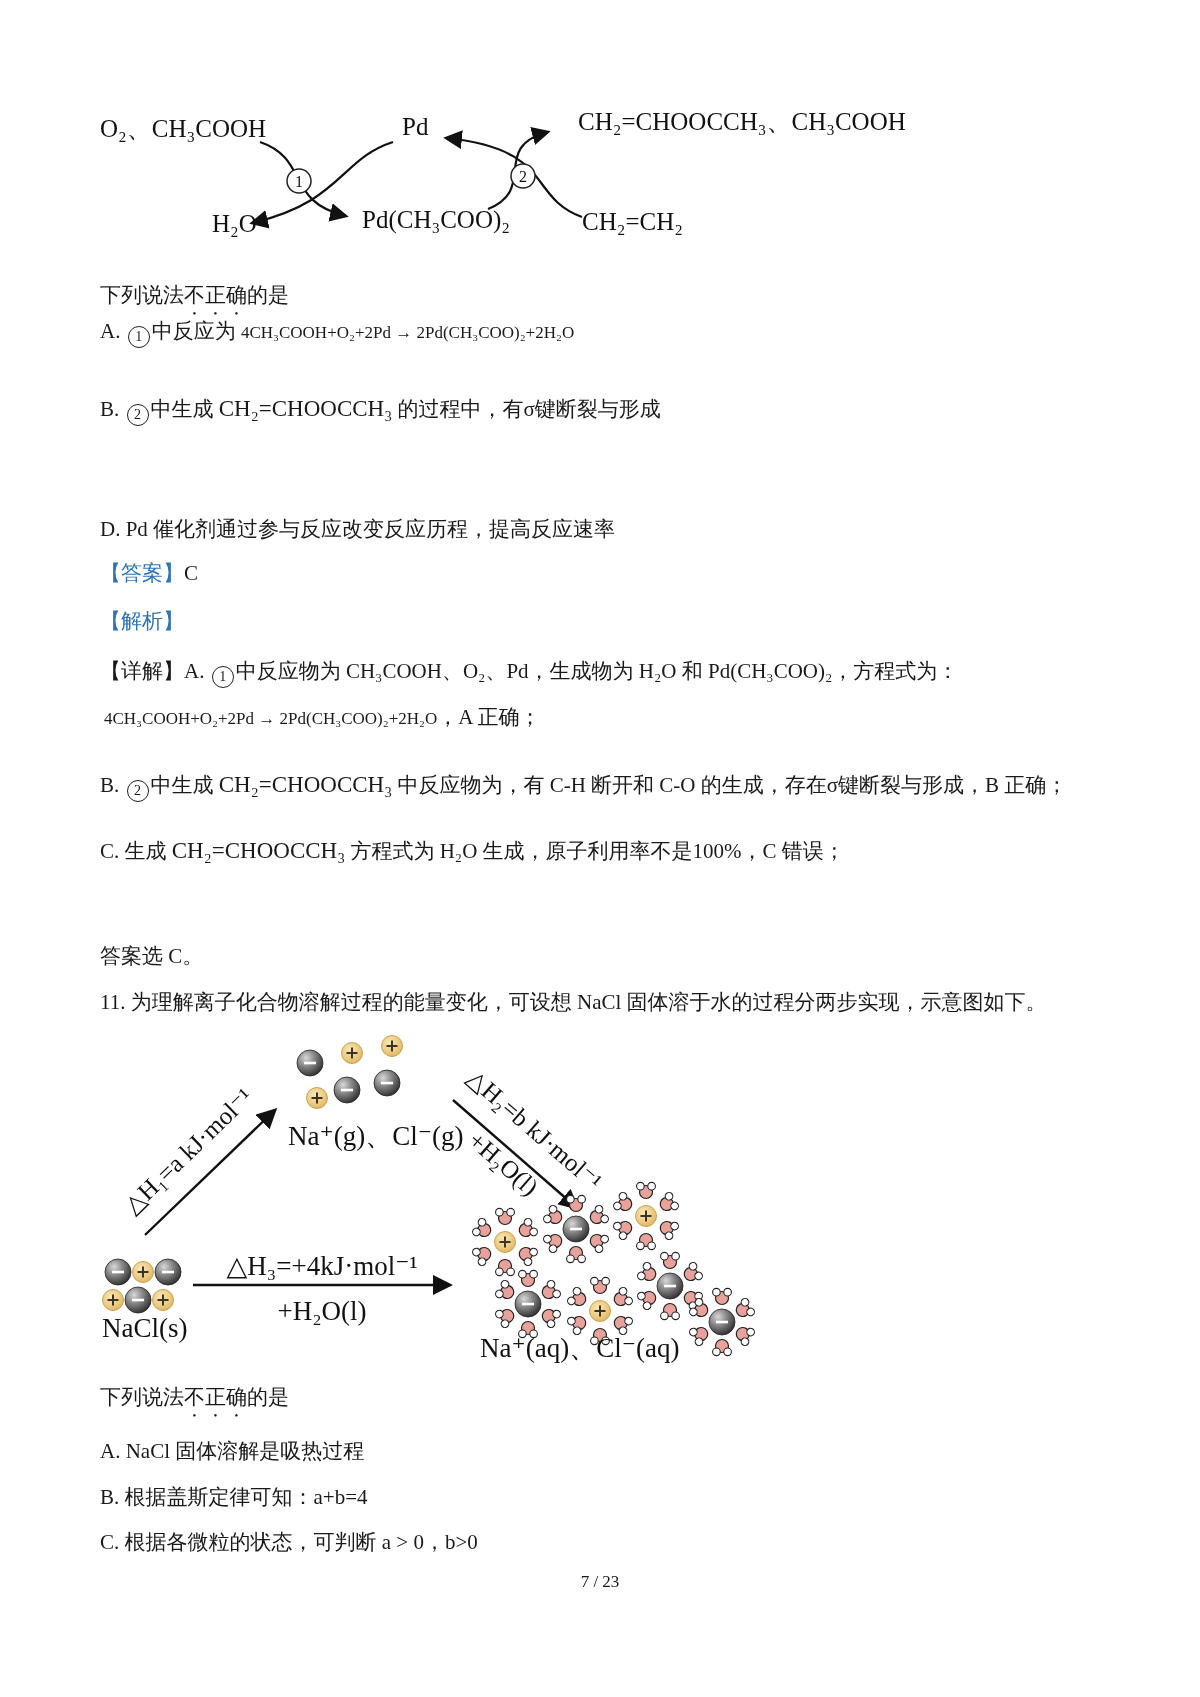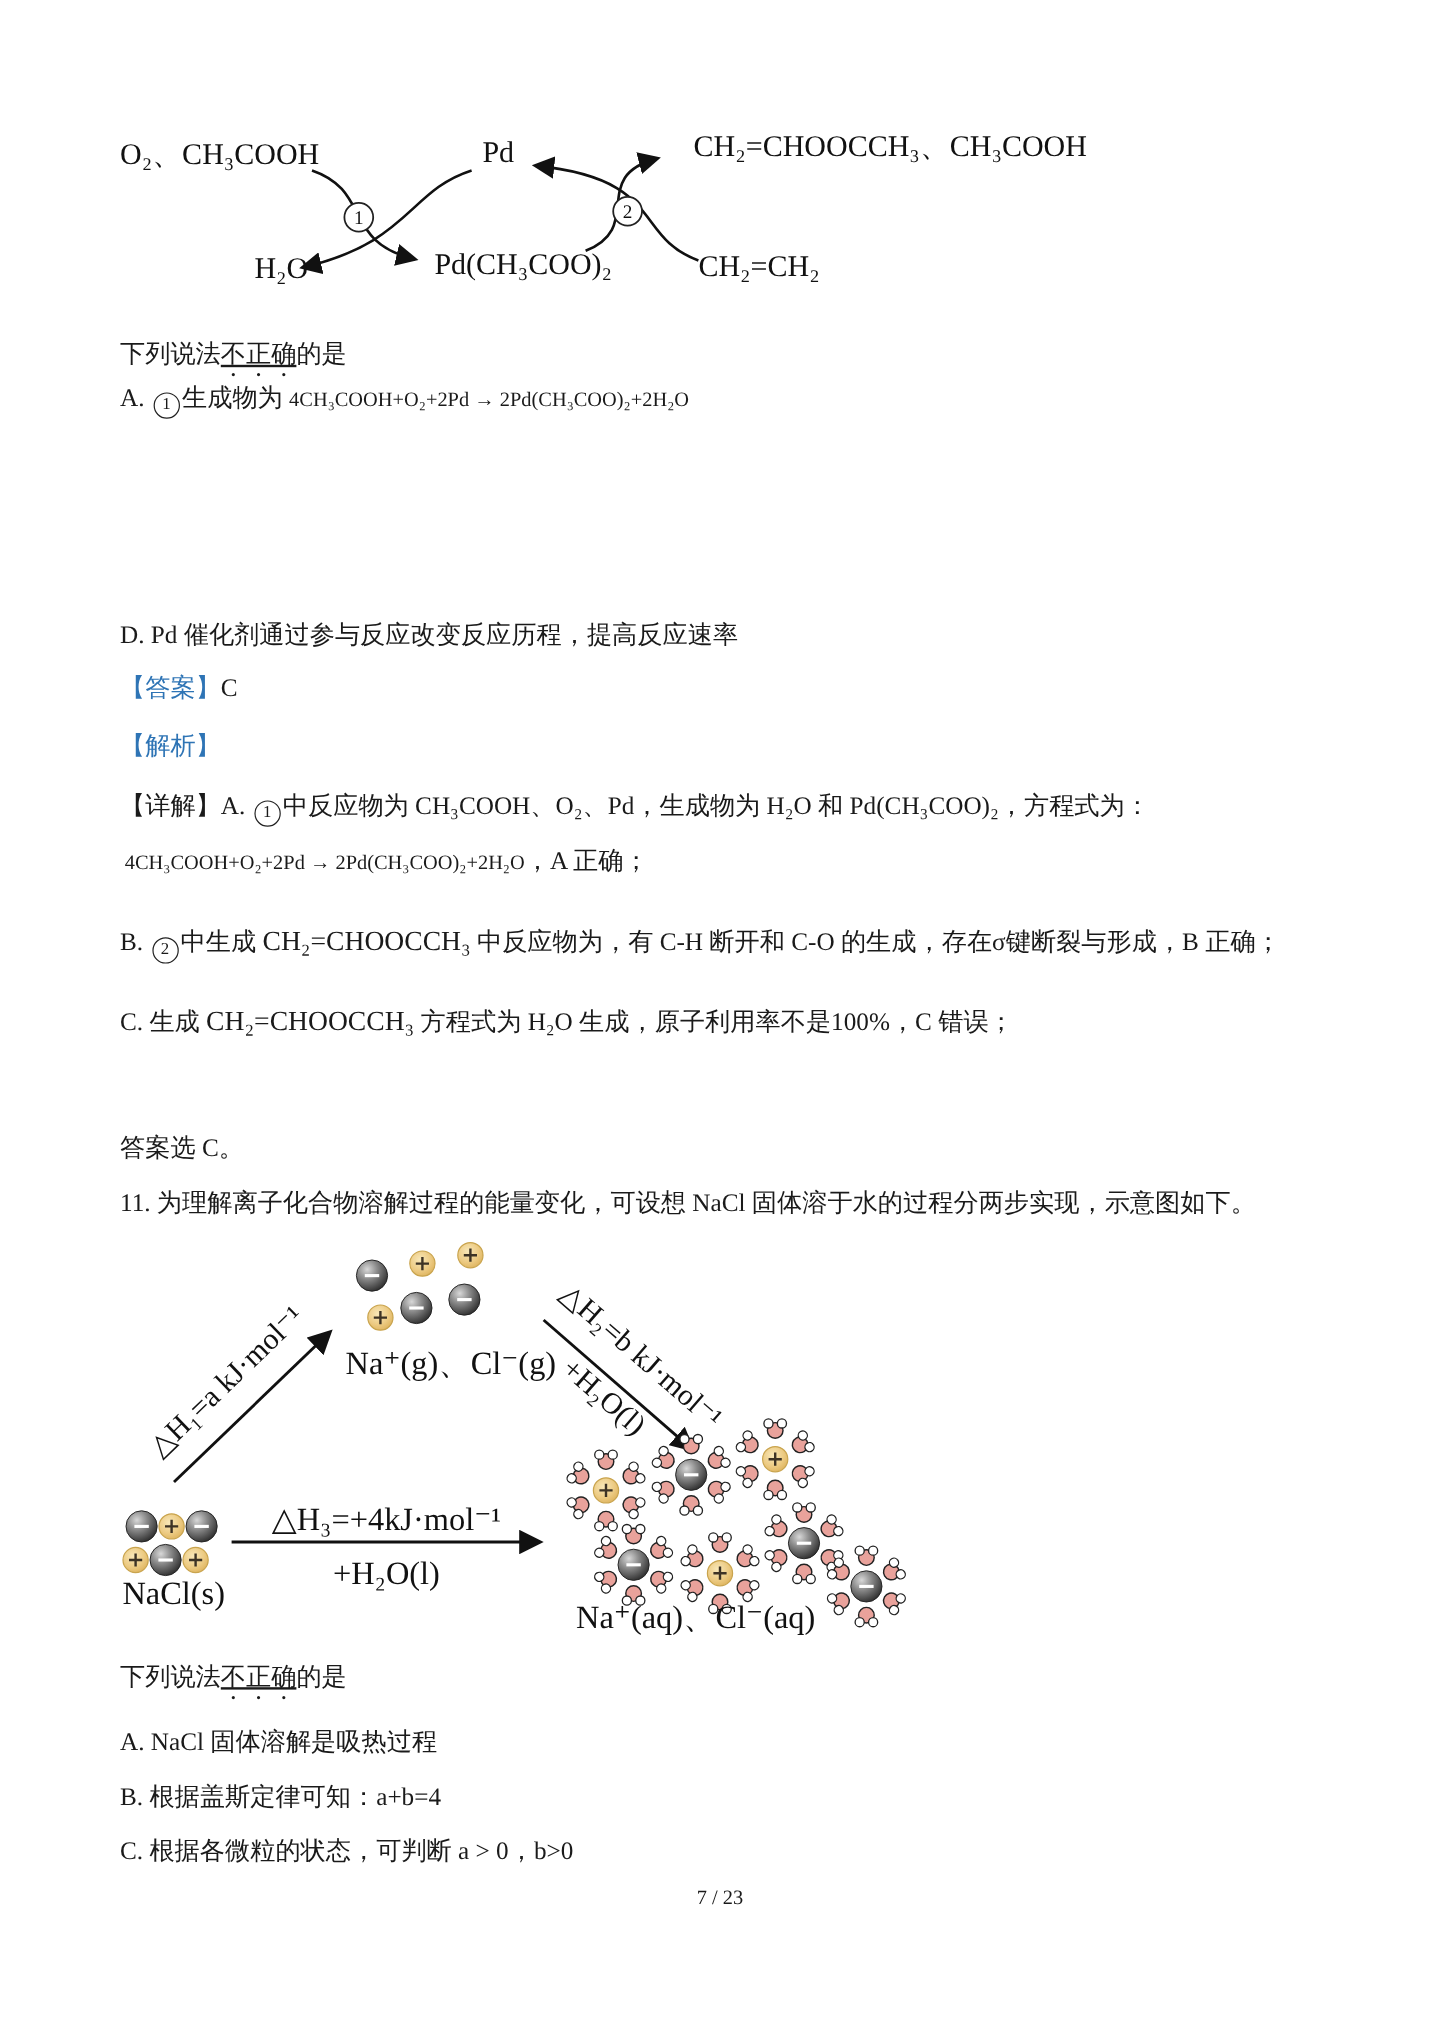--- a/index.html
+++ b/index.html
@@ -3,21 +3,21 @@
 <meta charset="utf-8">
 <style>
   html,body{margin:0;padding:0;background:#ffffff;}
   .page{position:relative;width:1200px;height:1697px;background:#fff;overflow:hidden;
         font-family:"Liberation Serif","DejaVu Serif",serif;color:#1a1a1a;}
   .line{position:absolute;left:100px;white-space:nowrap;font-size:21px;line-height:30px;}
   .f1{font-size:17px;margin-top:32px;}   
   .f2{font-size:23px;}   
   .blue{color:#2e74b5;}
   .emph{-webkit-text-emphasis:filled dot #1a1a1a;text-emphasis:filled dot #1a1a1a;
-        -webkit-text-emphasis-position:under right;text-emphasis-position:under right;text-decoration:underline;}
+        -webkit-text-emphasis-position:under right;text-emphasis-position:under right;}
   .circ{display:inline-block;width:20px;height:20px;border:1.5px solid #222;border-radius:50%;
         text-align:center;line-height:19px;font-size:14px;vertical-align:-3px;margin:0 2px;}
   svg text{font-family:"Liberation Serif","DejaVu Serif",serif;fill:#111;}
   .footer{position:absolute;left:0;right:0;text-align:center;font-size:17px;}
 </style>
 </head>
 <body>
 
 <div class="page">
 
@@ -44,22 +44,23 @@
     <text x="10" y="40" font-size="25">O₂、CH₃COOH</text>
     <text x="312" y="38" font-size="25">Pd</text>
     <text x="488" y="33" font-size="25">CH₂=CHOOCCH₃、CH₃COOH</text>
     <text x="122" y="135" font-size="25">H₂O</text>
     <text x="272" y="131" font-size="25">Pd(CH₃COO)₂</text>
     <text x="492" y="133" font-size="25">CH₂=CH₂</text>
   </svg>
 
   <div class="line" style="top:280px"><span>下列说法</span><span class="emph">不正确</span><span>的是</span></div>
 
-  <div class="line" style="top:316px"><span>A. </span><span class="circ">1</span><span>生成物为 </span><span class="f1">4CH₃COOH+O₂+2Pd → 2Pd(CH₃COO)₂+2H₂O</span></div>
+  <div class="line" style="top:316px"><span>A. </span><span class="circ">1</span><span>中反应为 </span><span class="f1">4CH₃COOH+O₂+2Pd → 2Pd(CH₃COO)₂+2H₂O</span></div>
 
+  <div class="line" style="top:394px"><span>B. </span><span class="circ">2</span><span>中生成 </span><span class="f2">CH₂=CHOOCCH₃</span><span> 的过程中，有σ键断裂与形成</span></div>
 
 
   <div class="line" style="top:514px"><span>D.  Pd 催化剂通过参与反应改变反应历程，提高反应速率</span></div>
 
   <div class="line" style="top:558px"><span class="blue">【答案】</span><span>C</span></div>
 
   <div class="line" style="top:606px"><span class="blue">【解析】</span></div>
 
   <div class="line" style="top:656px"><span>【详解】</span><span>A. </span><span class="circ">1</span><span>中反应物为 CH₃COOH、O₂、Pd，生成物为 H₂O 和 Pd(CH₃COO)₂，方程式为：</span></div>
 

